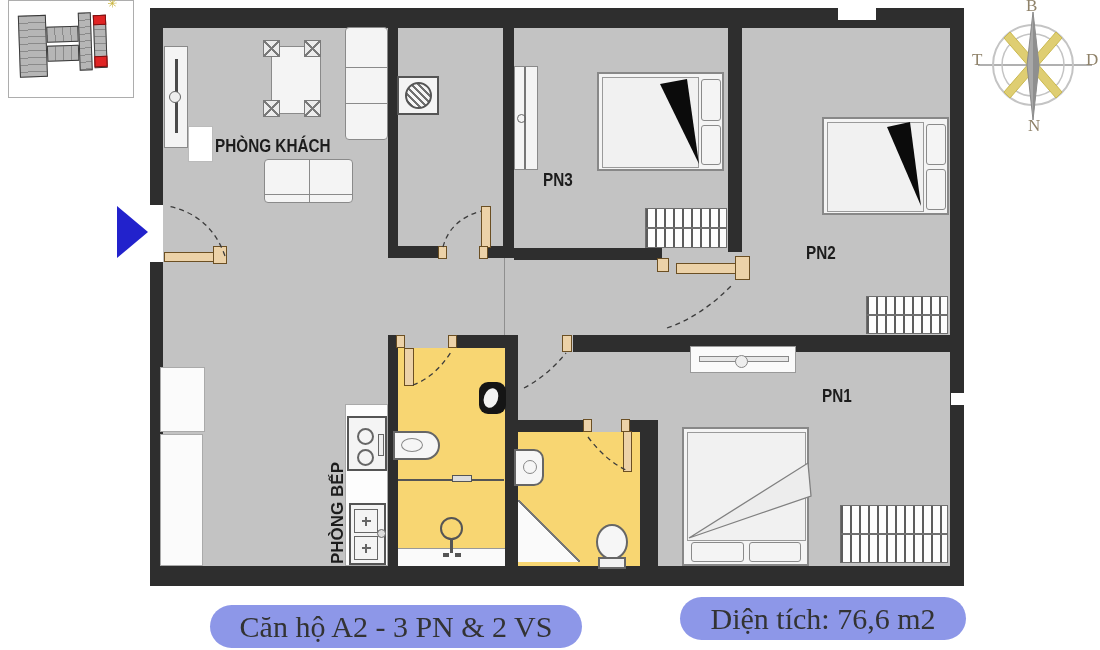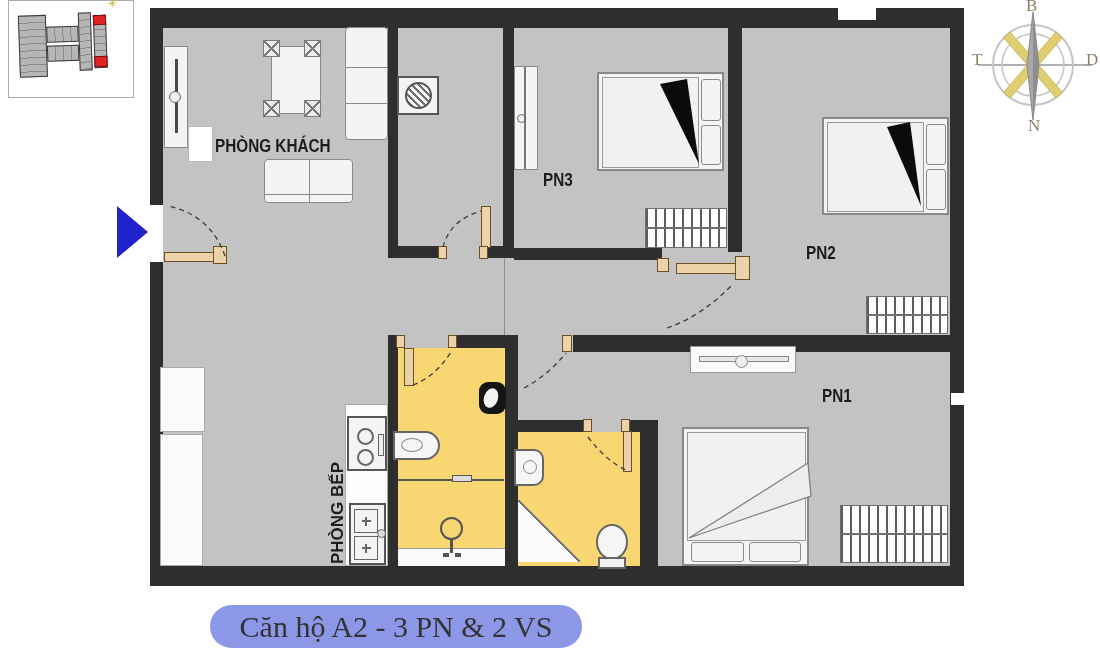--- a/index.html
+++ b/index.html
@@ -218,14 +218,15 @@
 
   <div class="abs" style="left:117px;top:206px;width:0;height:0;border-top:26px solid transparent;border-bottom:26px solid transparent;border-left:31px solid #2222cc;"></div>
 
   <div class="rlabel" style="left:215px;top:136px;">PHÒNG KHÁCH</div>
   <div class="vlabel" style="left:328px;top:424px;height:140px;">PHÒNG BẾP</div>
   <div class="rlabel" style="left:543px;top:170px;">PN3</div>
   <div class="rlabel" style="left:806px;top:243px;">PN2</div>
   <div class="rlabel" style="left:822px;top:386px;">PN1</div>
 
   <div class="pill" style="left:210px;top:597px;width:372px;margin-top:8px;">Căn hộ A2 - 3 PN &amp; 2 VS</div>
+  <div class="pill" style="left:680px;top:597px;width:286px;">Diện tích: 76,6 m2</div>
 
 </div>
 
 </body></html>

